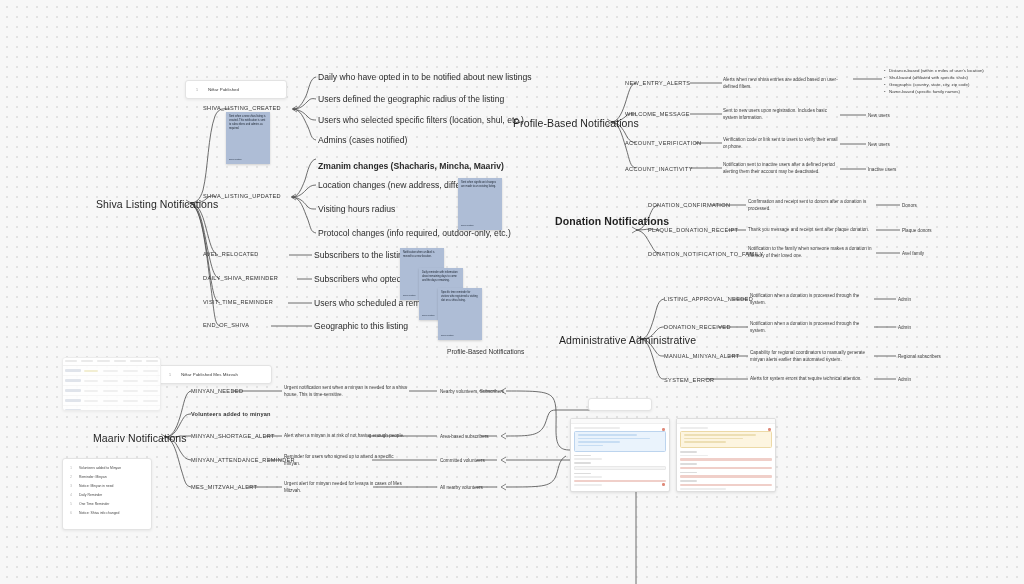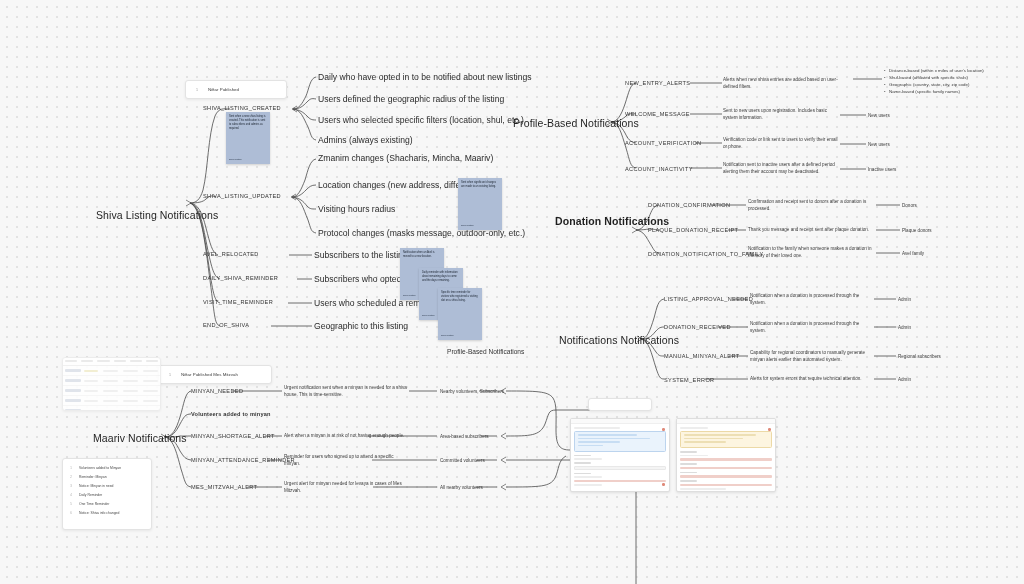--- a/index.html
+++ b/index.html
@@ -174,33 +174,33 @@
     <path d="M506,436 C530,436 540,436 545,424 C549,414 548,410 556,410 L590,410"></path>
     <path d="M506,460 C560,460 600,460 640,460"></path>
     <path d="M506,487 C540,487 550,487 555,478 C559,470 558,460 566,456"></path>
 
     <path d="M590,410 L590,404"></path>
 
     <line x1="636" y1="492" x2="636" y2="584"></line>
     <line x1="636" y1="460" x2="636" y2="492"></line>
   </svg>
 
-  <div class="node hub" style="left:96px;top:209px;">Shiva Listing Notifications</div>
+  <div class="node hub" style="left:96px;top:198px;">Shiva Listing Notifications</div>
 
   <div class="node evt" style="left:203px;top:105px;">SHIVA_LISTING_CREATED</div>
   <div class="node lvl2" style="left:318px;top:72px;">Daily who have opted in to be notified about new listings</div>
   <div class="node lvl2" style="left:318px;top:94px;">Users defined the geographic radius of the listing</div>
   <div class="node lvl2" style="left:318px;top:115px;">Users who selected specific filters (location, shul, etc.)</div>
-  <div class="node lvl2" style="left:318px;top:135px;">Admins (always existing)</div>
+  <div class="node lvl2" style="left:318px;top:135px;">Admins (cases notified)</div>
 
   <div class="node evt" style="left:203px;top:193px;">SHIVA_LISTING_UPDATED</div>
-  <div class="node lvl2" style="left:318px;top:153px;">Zmanim changes (Shacharis, Mincha, Maariv)</div>
+  <div class="node lvl2" style="left:318px;top:161px;font-weight:bold;">Zmanim changes (Shacharis, Mincha, Maariv)</div>
   <div class="node lvl2" style="left:318px;top:180px;">Location changes (new address, different shul)</div>
   <div class="node lvl2" style="left:318px;top:204px;">Visiting hours radius</div>
-  <div class="node lvl2" style="left:318px;top:228px;">Protocol changes (masks message, outdoor-only, etc.)</div>
+  <div class="node lvl2" style="left:318px;top:228px;">Protocol changes (info required, outdoor-only, etc.)</div>
 
   <div class="node evt" style="left:203px;top:251px;">AVEL_RELOCATED</div>
   <div class="node lvl2" style="left:314px;top:250px;">Subscribers to the listing</div>
 
   <div class="node evt" style="left:203px;top:275px;">DAILY_SHIVA_REMINDER</div>
   <div class="node lvl2" style="left:314px;top:274px;">Subscribers who opted in</div>
 
   <div class="node evt" style="left:203px;top:299px;">VISIT_TIME_REMINDER</div>
   <div class="node lvl2" style="left:314px;top:298px;">Users who scheduled a reminder</div>
 
@@ -237,21 +237,21 @@
   <div class="node tgt" style="left:902px;top:203px;">Donors</div>
 
   <div class="node evt" style="left:648px;top:227px;">PLAQUE_DONATION_RECEIPT</div>
   <div class="node desc" style="left:748px;top:227px;width:126px;">Thank you message and receipt sent after plaque donation.</div>
   <div class="node tgt" style="left:902px;top:228px;">Plaque donors</div>
 
   <div class="node evt" style="left:648px;top:251px;">DONATION_NOTIFICATION_TO_FAMILY</div>
   <div class="node desc" style="left:748px;top:246px;width:126px;">Notification to the family when someone makes a donation in memory of their loved one.</div>
   <div class="node tgt" style="left:902px;top:251px;">Avel family</div>
 
-  <div class="node hub" style="left:559px;top:334px;">Notifications Notifications</div>
+  <div class="node hub" style="left:559px;top:334px;">Administrative Administrative</div>
 
   <div class="node evt" style="left:664px;top:296px;">LISTING_APPROVAL_NEEDED</div>
   <div class="node desc" style="left:750px;top:293px;width:122px;">Notification when a donation is processed through the system.</div>
   <div class="node tgt" style="left:898px;top:297px;">Admin</div>
 
   <div class="node evt" style="left:664px;top:324px;">DONATION_RECEIVED</div>
   <div class="node desc" style="left:750px;top:321px;width:122px;">Notification when a donation is processed through the system.</div>
   <div class="node tgt" style="left:898px;top:325px;">Admin</div>
 
   <div class="node evt" style="left:664px;top:353px;">MANUAL_MINYAN_ALERT</div>

